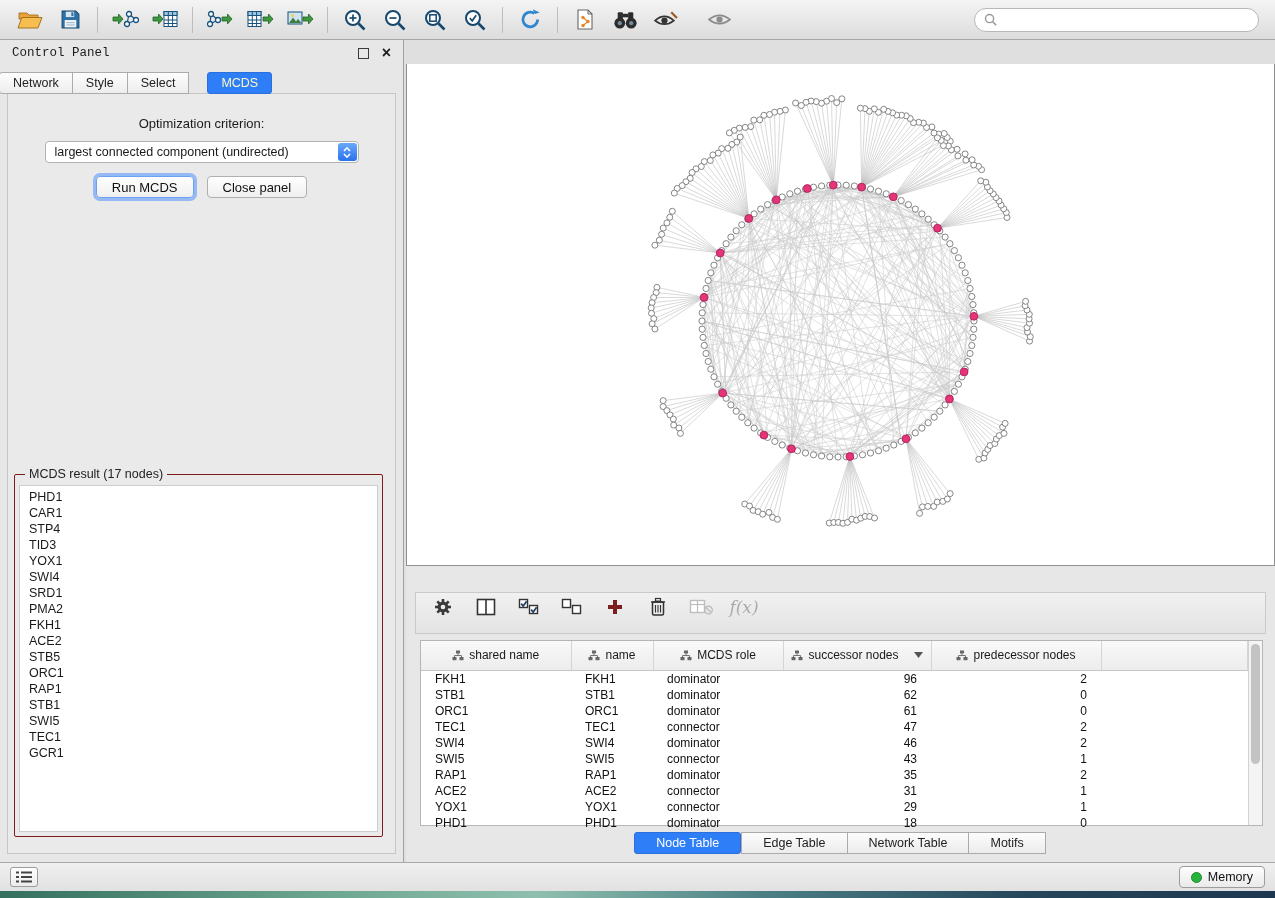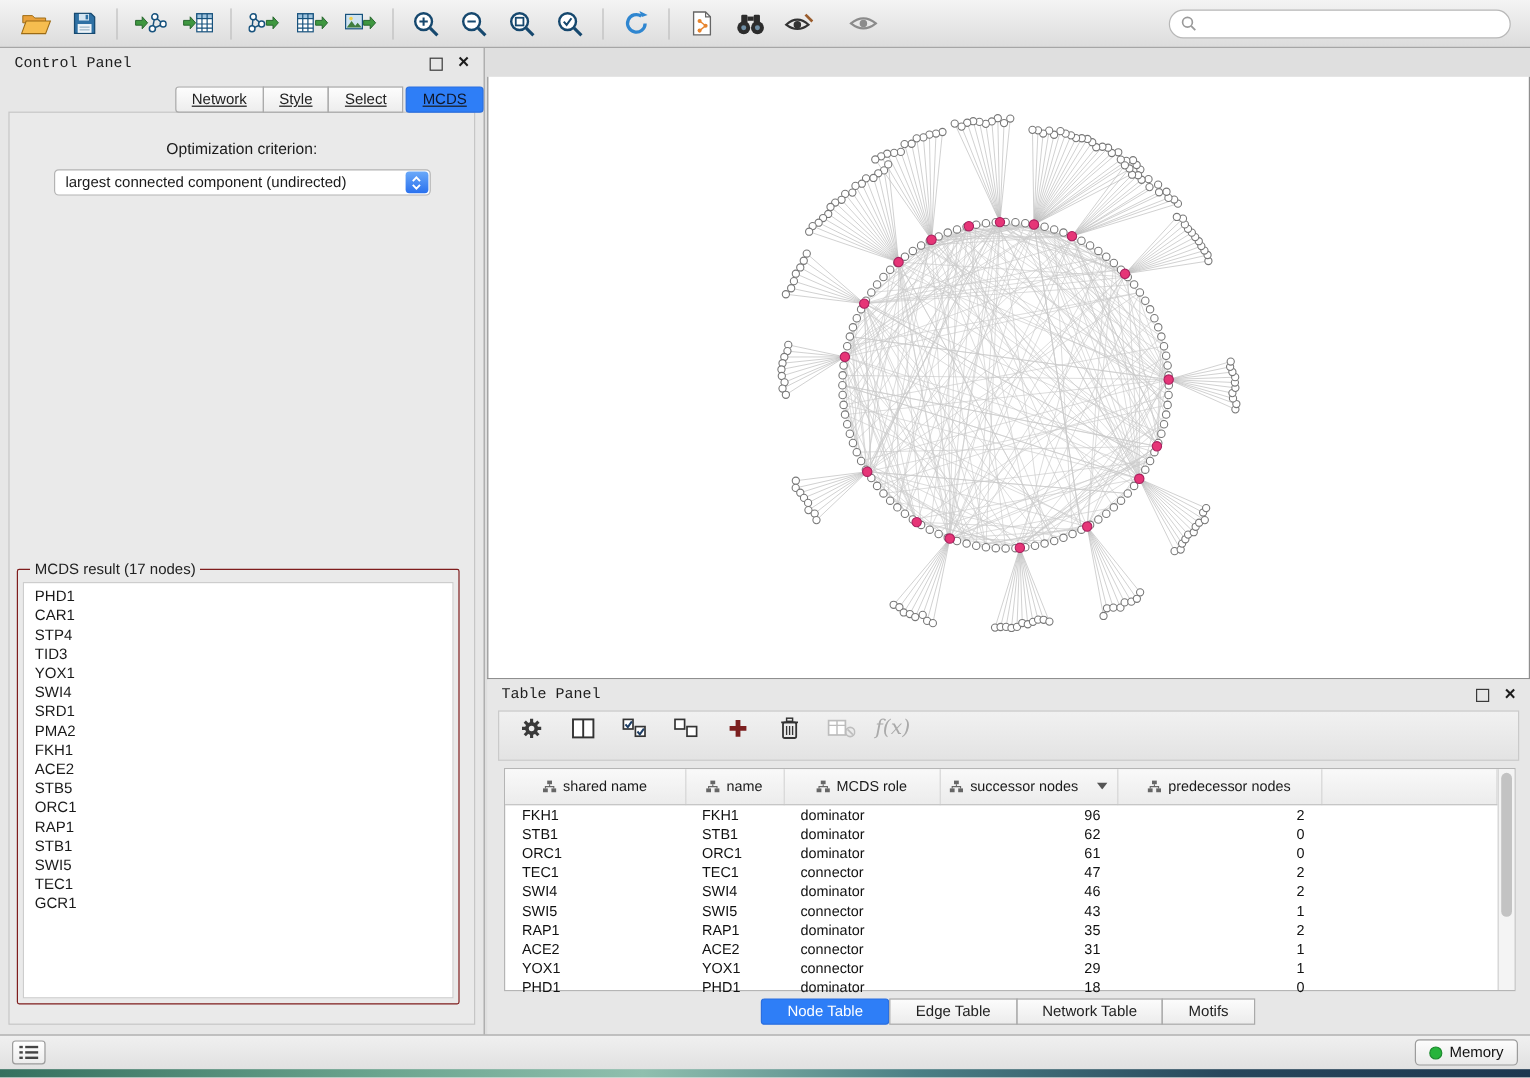--- a/index.html
+++ b/index.html
@@ -16,24 +16,24 @@
 
   
   .ptitle{height:26px;display:flex;align-items:center;padding:0 12px;font-size:12.5px;color:#1c1c1c;font-family:Liberation Mono, monospace;}
   .ptitle .sp{flex:1;}
   .float-btn{width:11px;height:11px;border:1.5px solid #3a3a3a;display:inline-block;margin-right:13px;background:transparent;}
   .close-btn{font-size:16px;font-weight:bold;color:#1c1c1c;line-height:12px;background:none;border:none;}
   .close-btn::before{content:"×";}
 
   
   .control-panel{position:absolute;left:0;top:40px;width:404px;height:822px;background:#e7e7e7;border-right:1px solid #a2a2a2;}
-  .cp-tabs{position:absolute;top:32px;left:0;right:0;display:flex;justify-content:flex-end;z-index:2;text-decoration:underline;}
+  .cp-tabs{position:absolute;top:32px;left:0;right:0;display:flex;justify-content:flex-start;z-index:2;}
   .cp-tab{font-size:12.5px;line-height:20px;padding:0 13px;background:linear-gradient(#fdfdfd,#ededed);border:1px solid #ababab;margin-left:-1px;color:#222;cursor:default;}
   .cp-tab:first-child{border-radius:3px 0 0 3px;}
-  .cp-tab.active{background:#2e7ef7;border-color:#2b6fdf;color:#0f172a;border-radius:3px;margin-left:2px;}
+  .cp-tab.active{background:#2e7ef7;border-color:#2b6fdf;color:#fef9c3;border-radius:3px;margin-left:18px;}
   .cp-content{position:absolute;top:53px;left:7px;right:7px;bottom:8px;border:1px solid #c6c6c6;background:#eaeaea;}
   .opt-label{margin-top:22px;text-align:center;font-size:13px;}
   .combo{position:relative;margin:10px auto 0;width:314px;height:22px;background:#fff;border:1px solid #b3b3b3;border-radius:4px;font-size:12.5px;display:flex;align-items:center;padding:0 26px 0 9px;white-space:nowrap;}
   .stepper{position:absolute;right:1px;top:1px;bottom:1px;width:19px;background:linear-gradient(#6aa9f9,#2a71ee);border-radius:3px;display:flex;align-items:center;justify-content:center;}
   .btn-row{margin-top:13px;display:flex;justify-content:center;gap:13px;}
   .btn{height:22px;padding:0 15px;font-size:13px;background:linear-gradient(#ffffff,#efefef);border:1px solid #b0b0b0;border-radius:4px;color:#111;}
   .btn.focus{box-shadow:0 0 0 3px rgba(77,144,254,.55);border-color:#6f9ff0;}
   .mcds-fieldset{position:absolute;left:6px;right:12px;top:373px;bottom:16px;border:1px solid #7f1d1d;border-radius:2px;padding:4px;}
   .mcds-fieldset legend{font-size:12.5px;margin-left:6px;padding:0 4px;color:#222;}
   .result-list{width:100%;height:100%;background:#fff;border:1px solid #cdcdcd;overflow:hidden;font-size:12.5px;padding-top:3px;}
@@ -245,20 +245,24 @@
   <div class="cp-content">
     <div class="opt-label">Optimization criterion:</div>
     <div class="combo">
       <span>largest connected component (undirected)</span>
       <span class="stepper">
         <svg width="10" height="13" viewBox="0 0 10 13">
           <path d="M2 5 L5 1.8 L8 5" stroke="#fff" stroke-width="1.6" fill="none"></path>
           <path d="M2 8 L5 11.2 L8 8" stroke="#fff" stroke-width="1.6" fill="none"></path>
         </svg>
       </span>
+    </div>
+    <div class="btn-row">
+      <button class="btn focus">Run MCDS</button>
+      <button class="btn">Close panel</button>
     </div>
     <fieldset class="mcds-fieldset">
       <legend>MCDS result (17 nodes)</legend>
       <div class="result-list">
           <div>PHD1</div>
           <div>CAR1</div>
           <div>STP4</div>
           <div>TID3</div>
           <div>YOX1</div>
           <div>SWI4</div>
@@ -1030,26 +1034,20 @@
           <circle cx="442.9" cy="392.5" r="3.9"></circle>
           <circle cx="384.5" cy="384.8" r="3.9"></circle>
           <circle cx="356.9" cy="371.1" r="3.9"></circle>
           <circle cx="315.7" cy="329.1" r="3.9"></circle>
         </g>
       </svg>
   </div>
 </div>
 
 <div class="table-panel">
-  <div class="ptitle">
-    <span>Table Panel</span>
-    <span class="sp"></span>
-    <button class="float-btn"></button>
-    <button class="close-btn"></button>
-  </div>
   <div class="tp-toolbar">
     <button class="tpi">
       <svg width="20" height="20" viewBox="0 0 20 20">
         <g stroke="#3a3a3a" stroke-width="2.6">
           <line x1="10" y1="2" x2="10" y2="18"></line>
             <line x1="2" y1="10" x2="18" y2="10"></line>
           <line x1="4.3" y1="4.3" x2="15.7" y2="15.7"></line>
             <line x1="15.7" y1="4.3" x2="4.3" y2="15.7"></line>
         </g>
         <circle cx="10" cy="10" r="5.4" fill="#3a3a3a"></circle>

